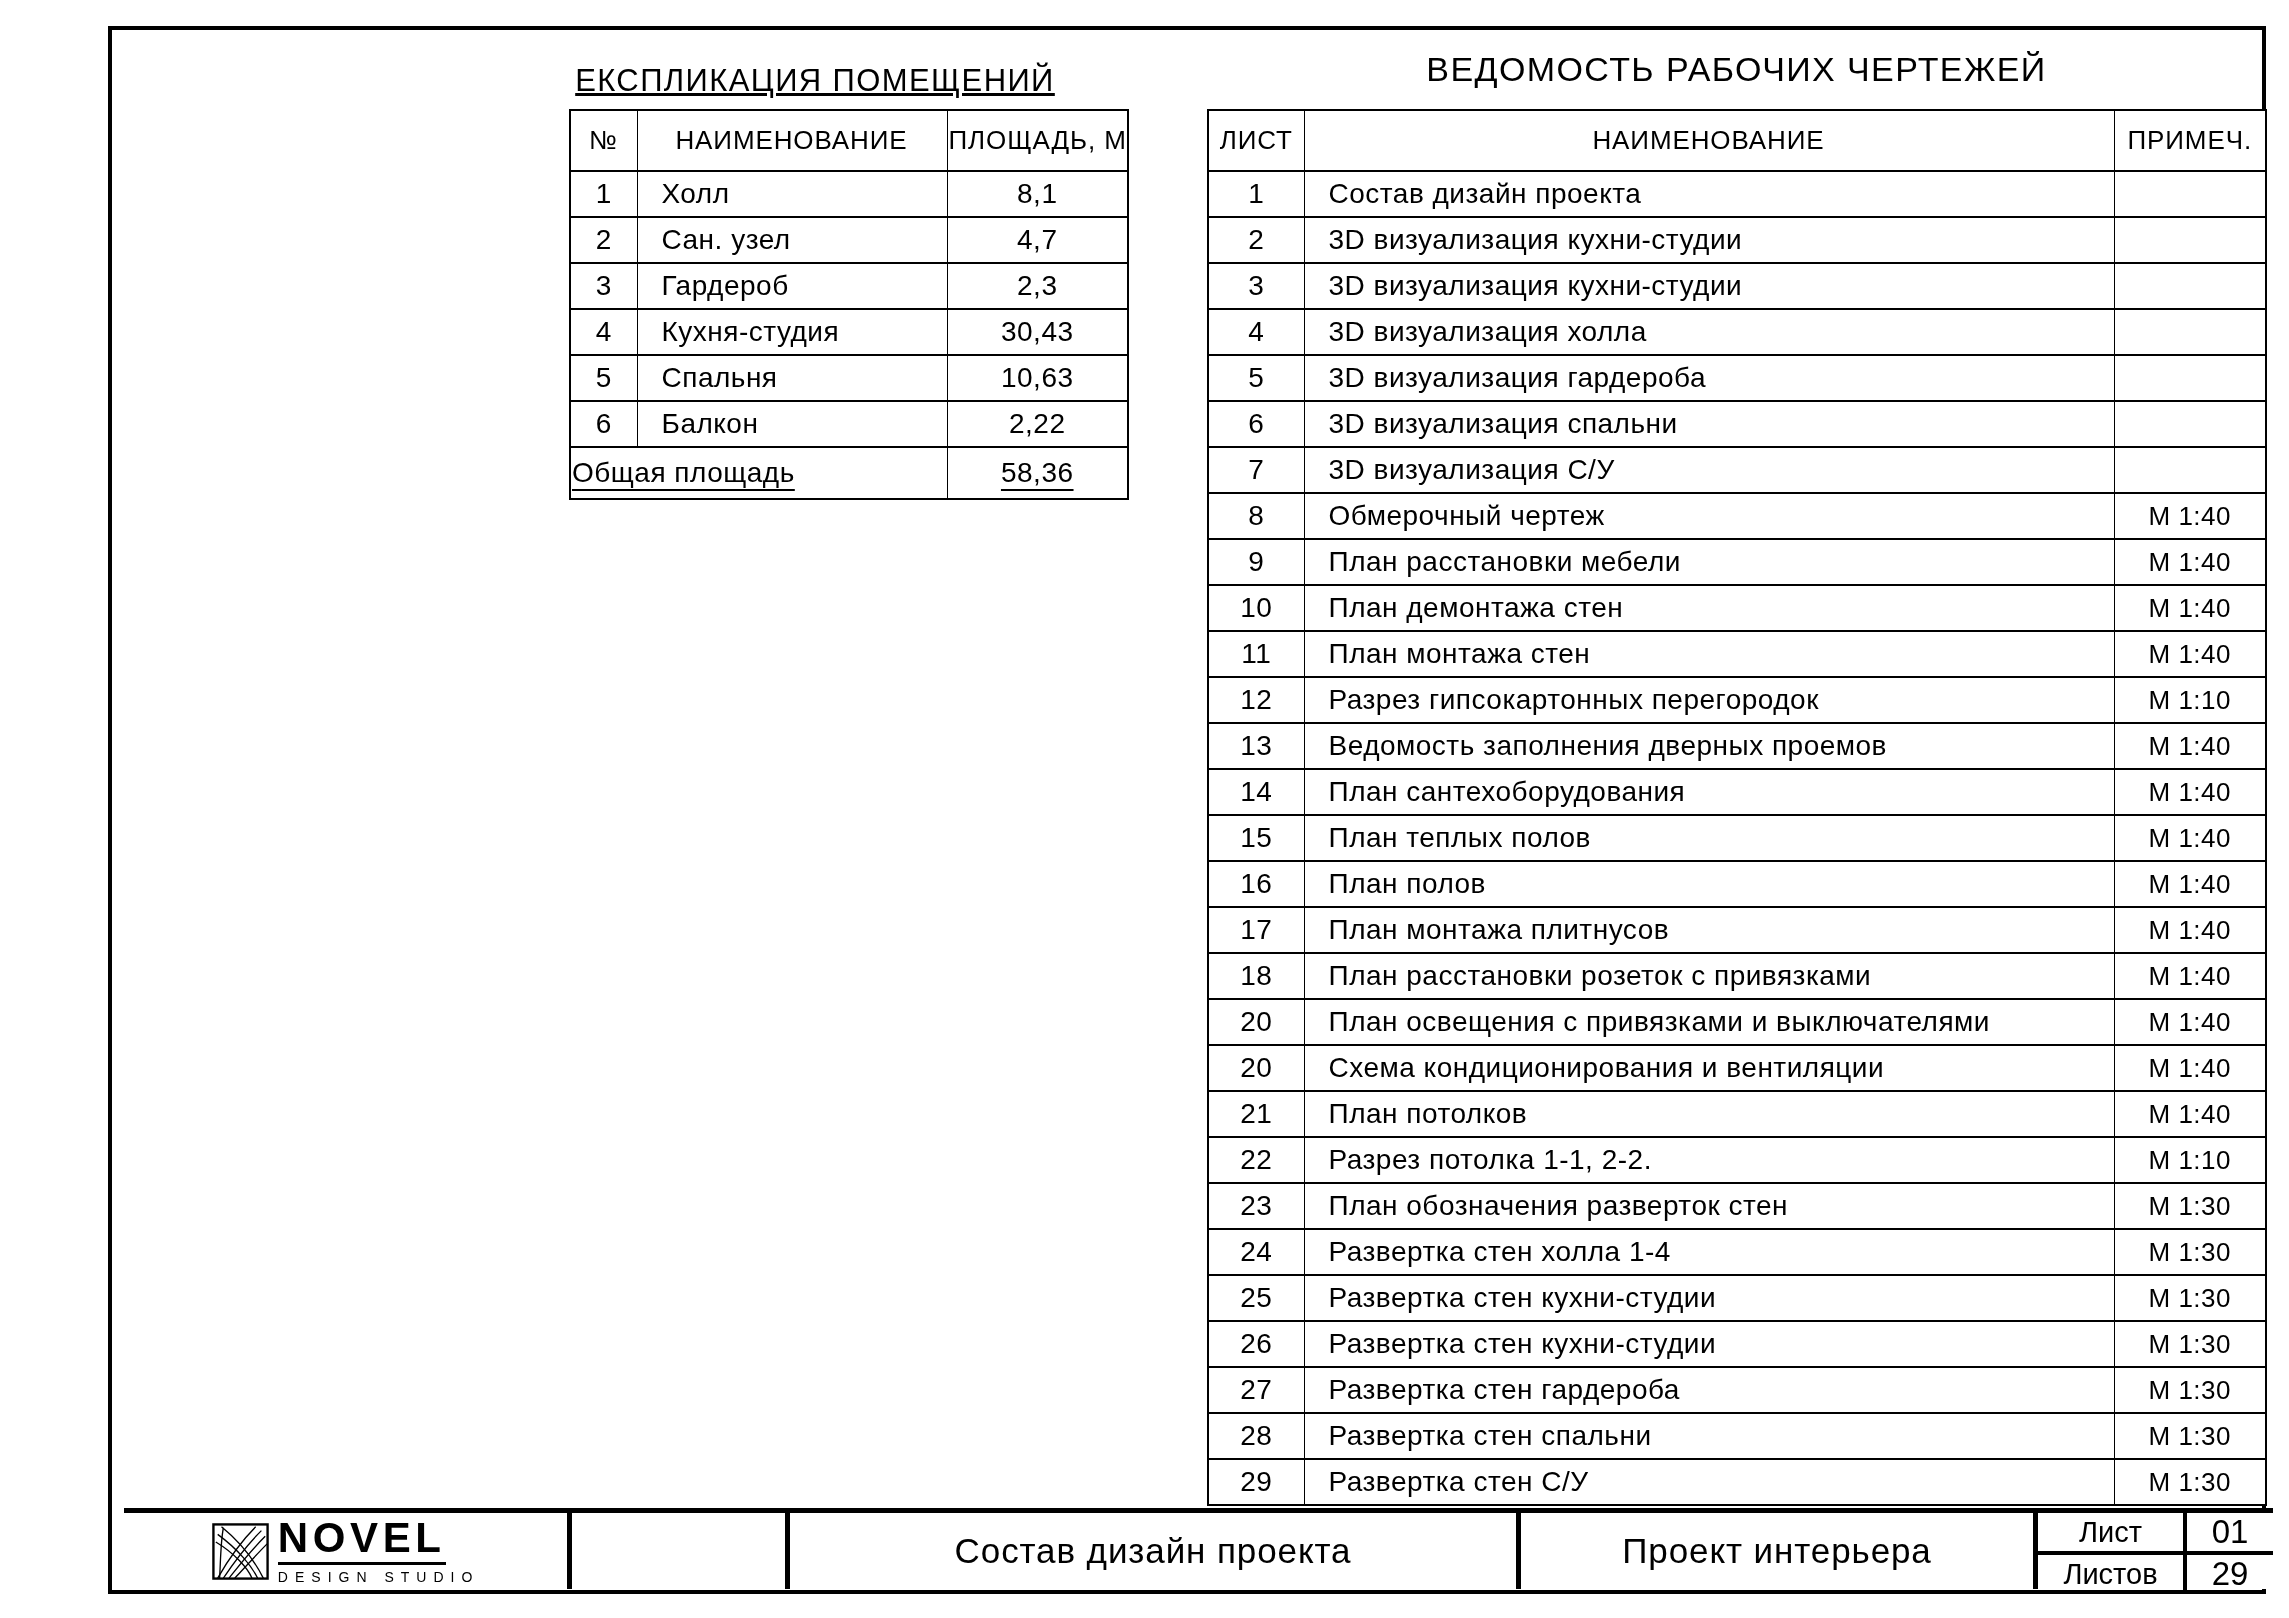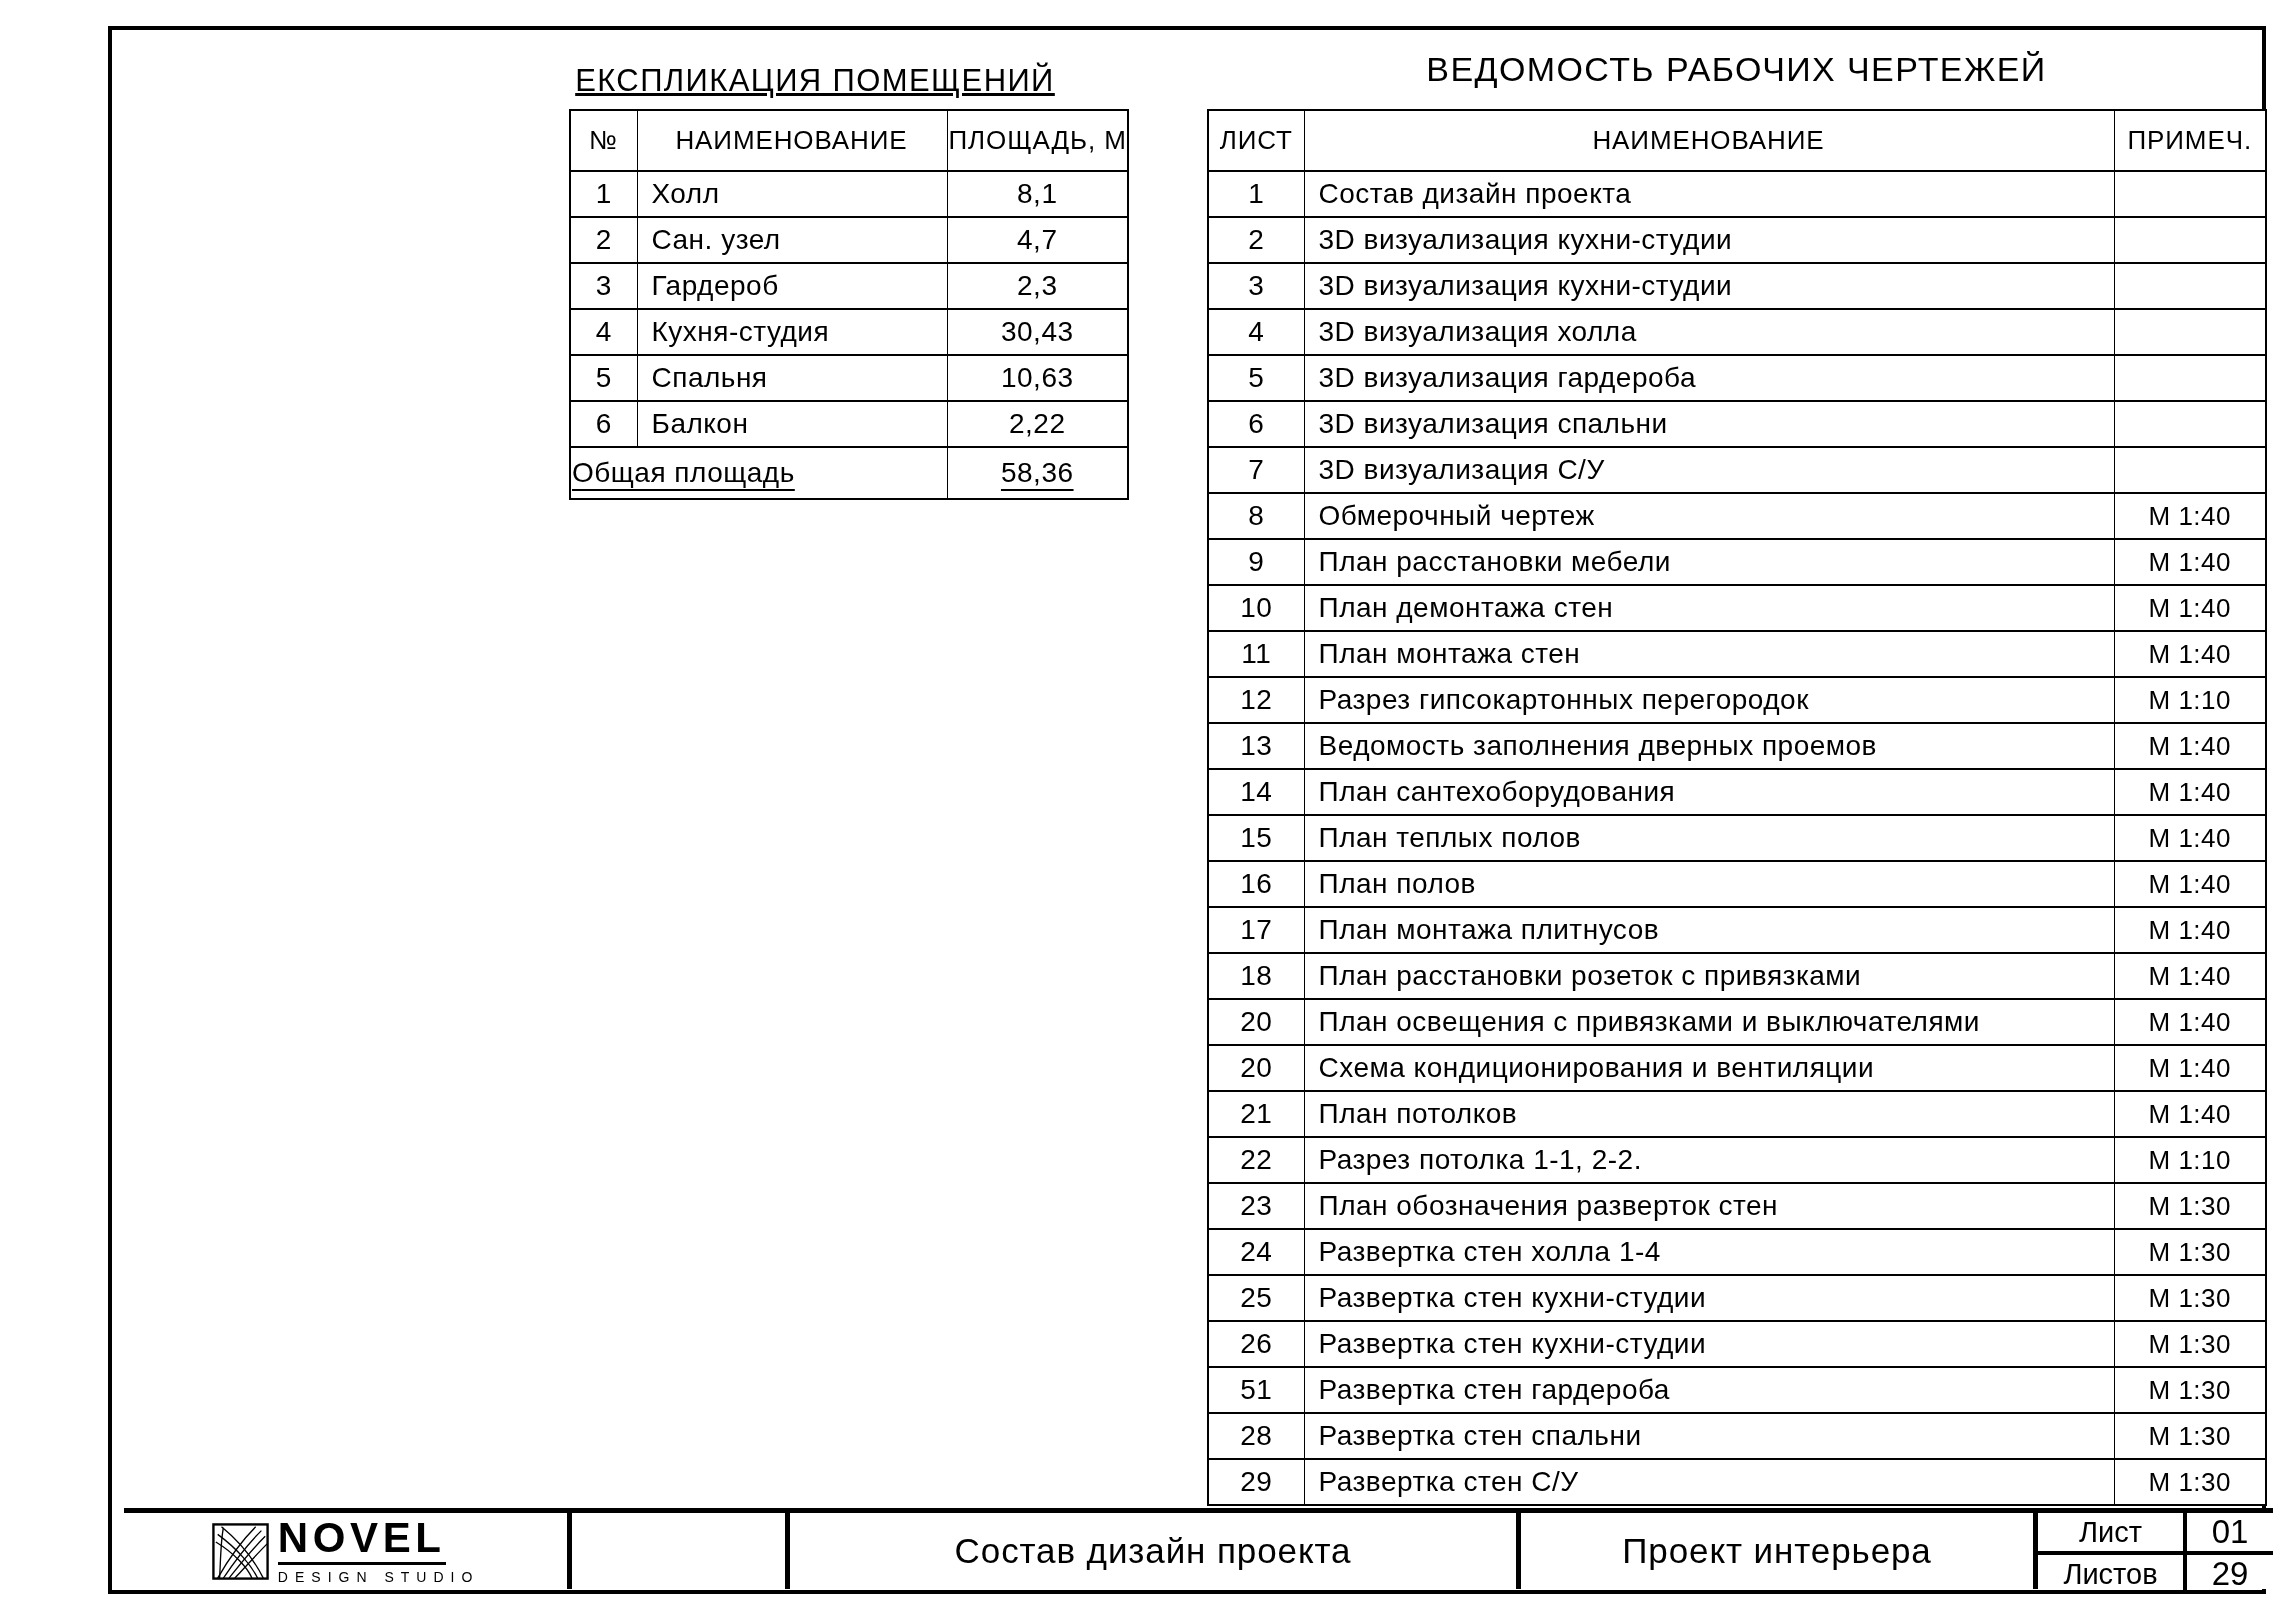--- a/index.html
+++ b/index.html
@@ -23,21 +23,21 @@
 
   .exp{left:569px;top:109px;width:558px;}
   .exp thead tr{height:61px;}
   .exp tbody tr{height:46px;}
   .exp tr.total-row{height:52px;}
   .reg{left:1207px;top:109px;width:1059px;}
   .reg thead tr{height:61px;}
   .reg tbody tr{height:46px;}
 
   .c-num,.c-sheet{text-align:center;}
-  .c-name{text-align:left;padding-left:14px;}
+  .c-name{text-align:left;padding-left:24px;}
   .c-area,.c-note{text-align:center;}
   .reg .c-note{font-size:26px;}
   .total-label{ text-align:left;}
   .u{text-decoration:underline;text-underline-offset:7.4px;text-decoration-thickness:1.8px;}
   sup{font-size:60%;vertical-align:super;letter-spacing:0;}
 
   
   .titleblock{position:absolute;left:124px;top:1508px;width:2149px;height:81px;
               display:flex;border-top:5.5px solid #000;box-sizing:border-box;background:#fff;}
   .tb-cell{box-sizing:border-box;height:100%;}
@@ -294,21 +294,21 @@
           <td class="c-note">М 1:30</td>
         </tr>
 
         <tr>
           <td class="c-sheet">26</td>
           <td class="c-name">Развертка стен кухни-студии</td>
           <td class="c-note">М 1:30</td>
         </tr>
 
         <tr>
-          <td class="c-sheet">51</td>
+          <td class="c-sheet">27</td>
           <td class="c-name">Развертка стен гардероба</td>
           <td class="c-note">М 1:30</td>
         </tr>
 
         <tr>
           <td class="c-sheet">28</td>
           <td class="c-name">Развертка стен спальни</td>
           <td class="c-note">М 1:30</td>
         </tr>
 

